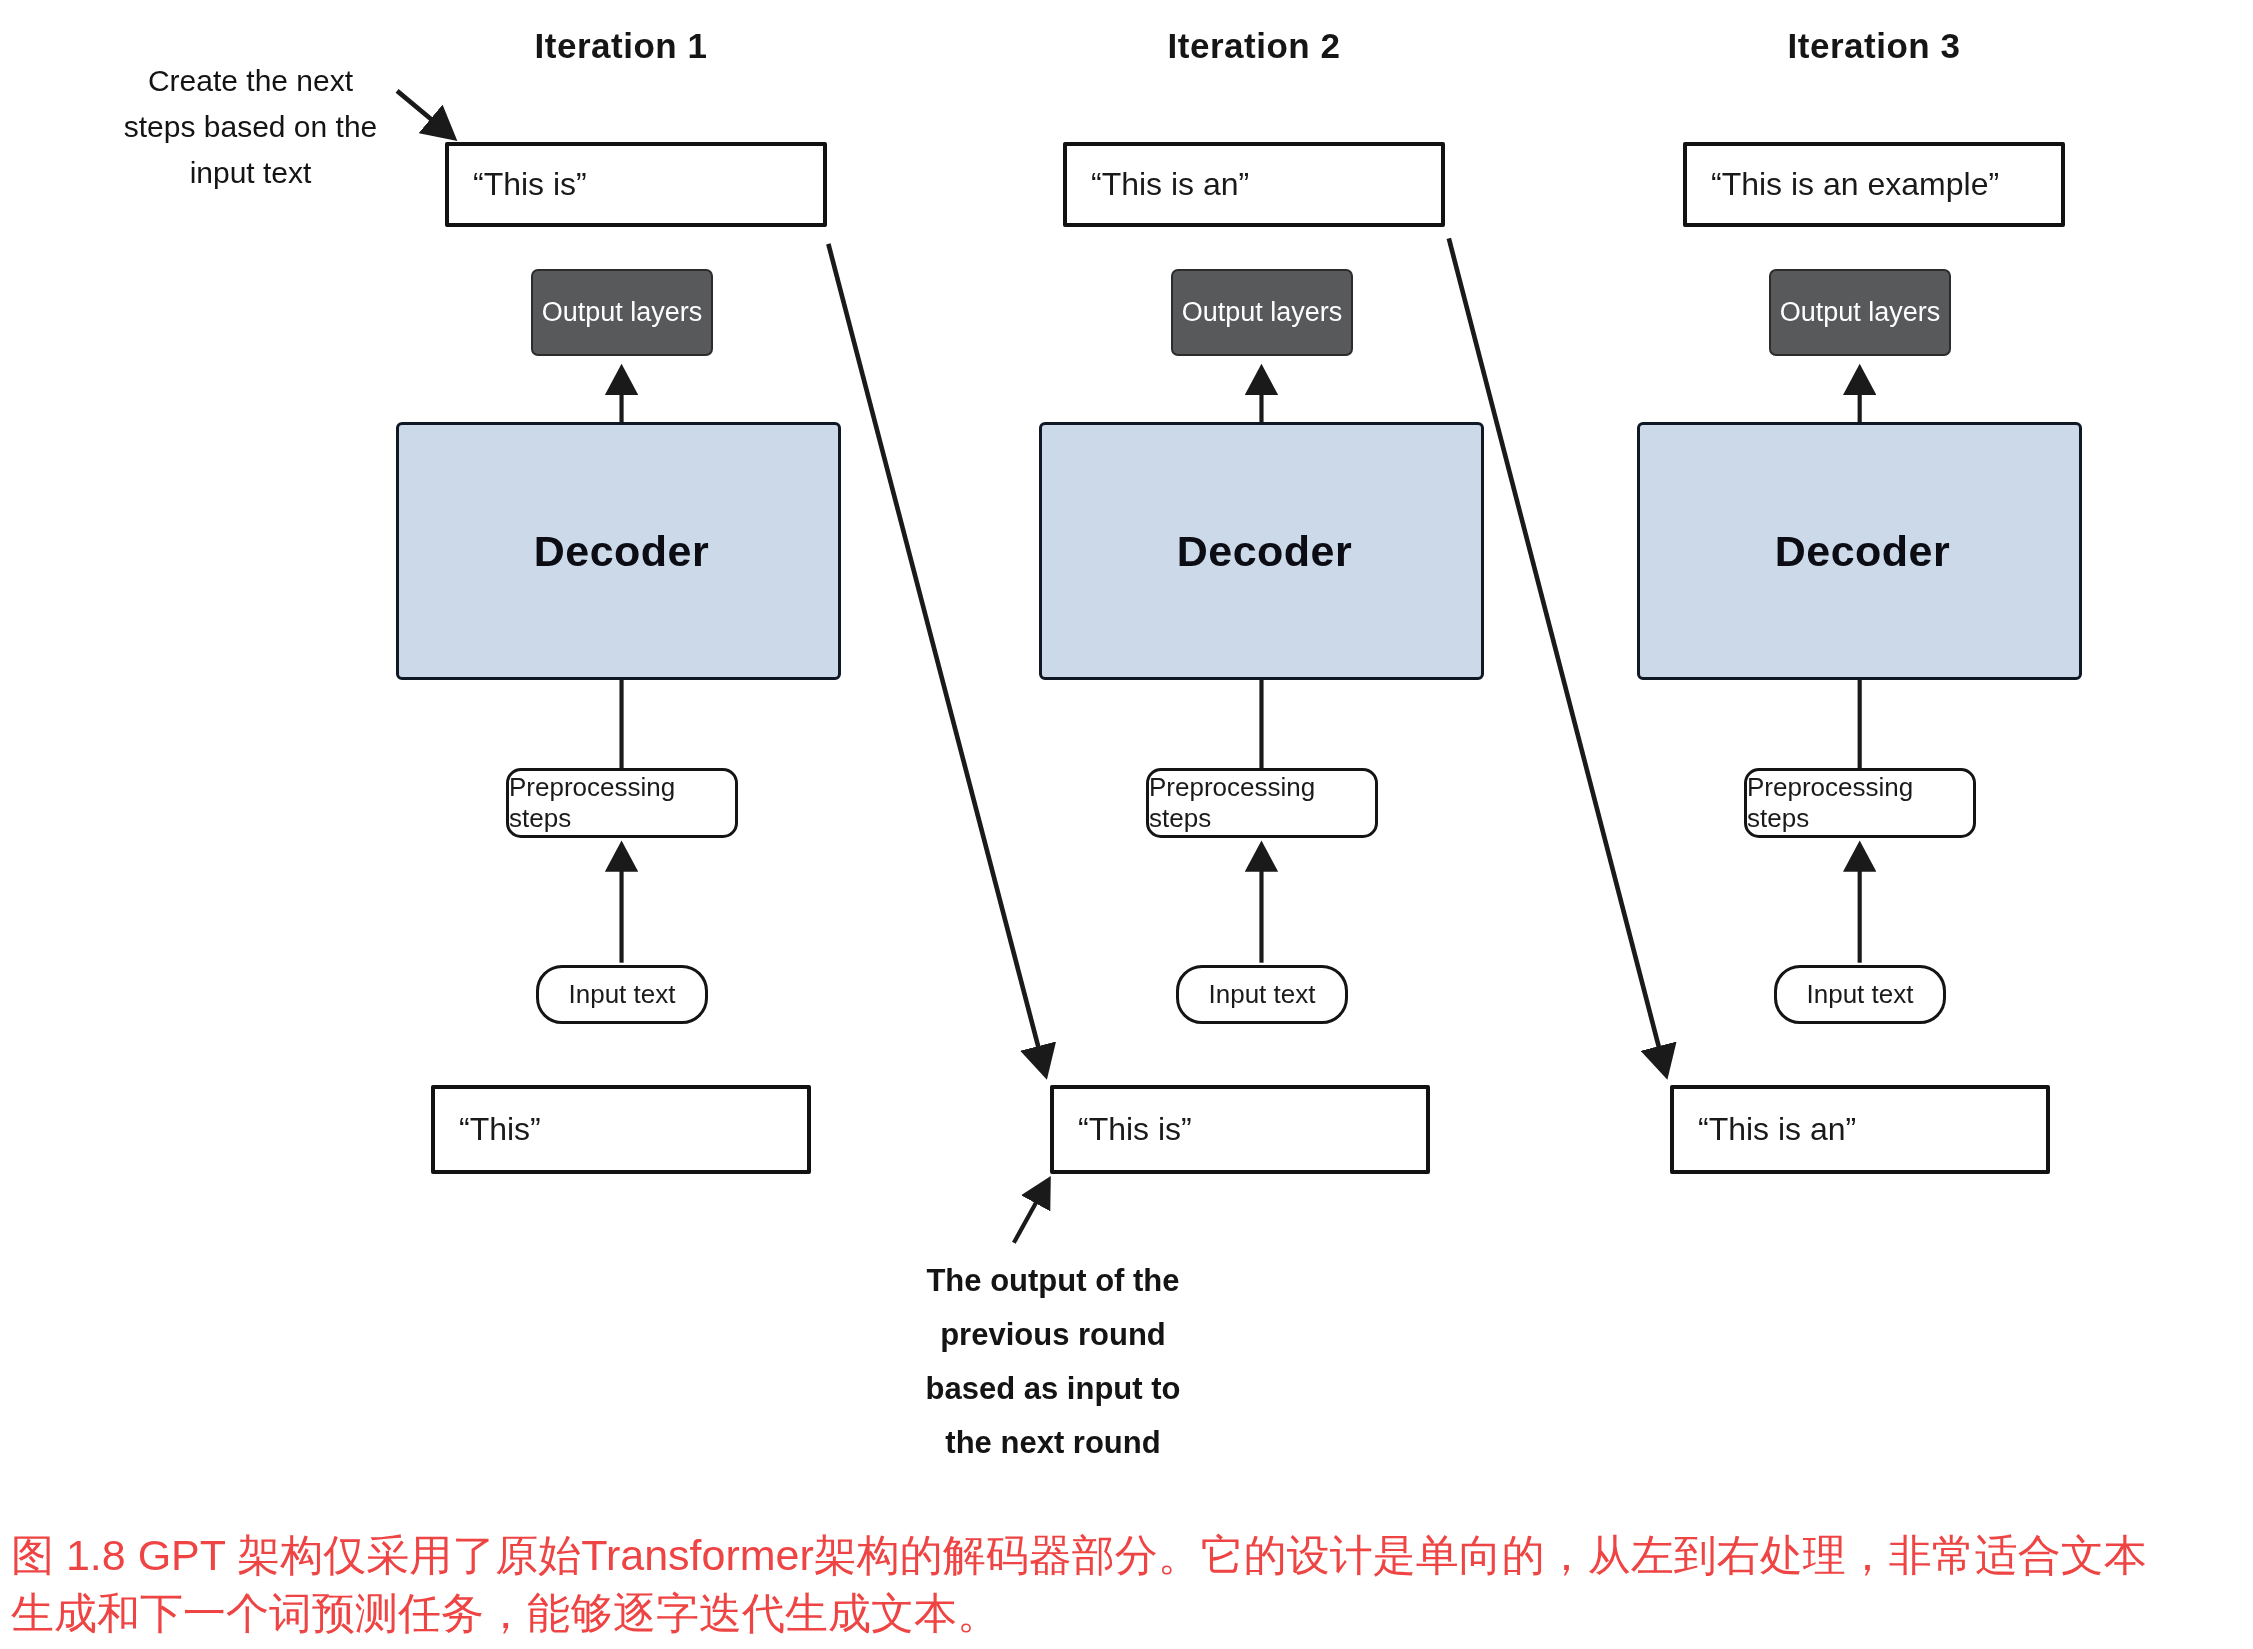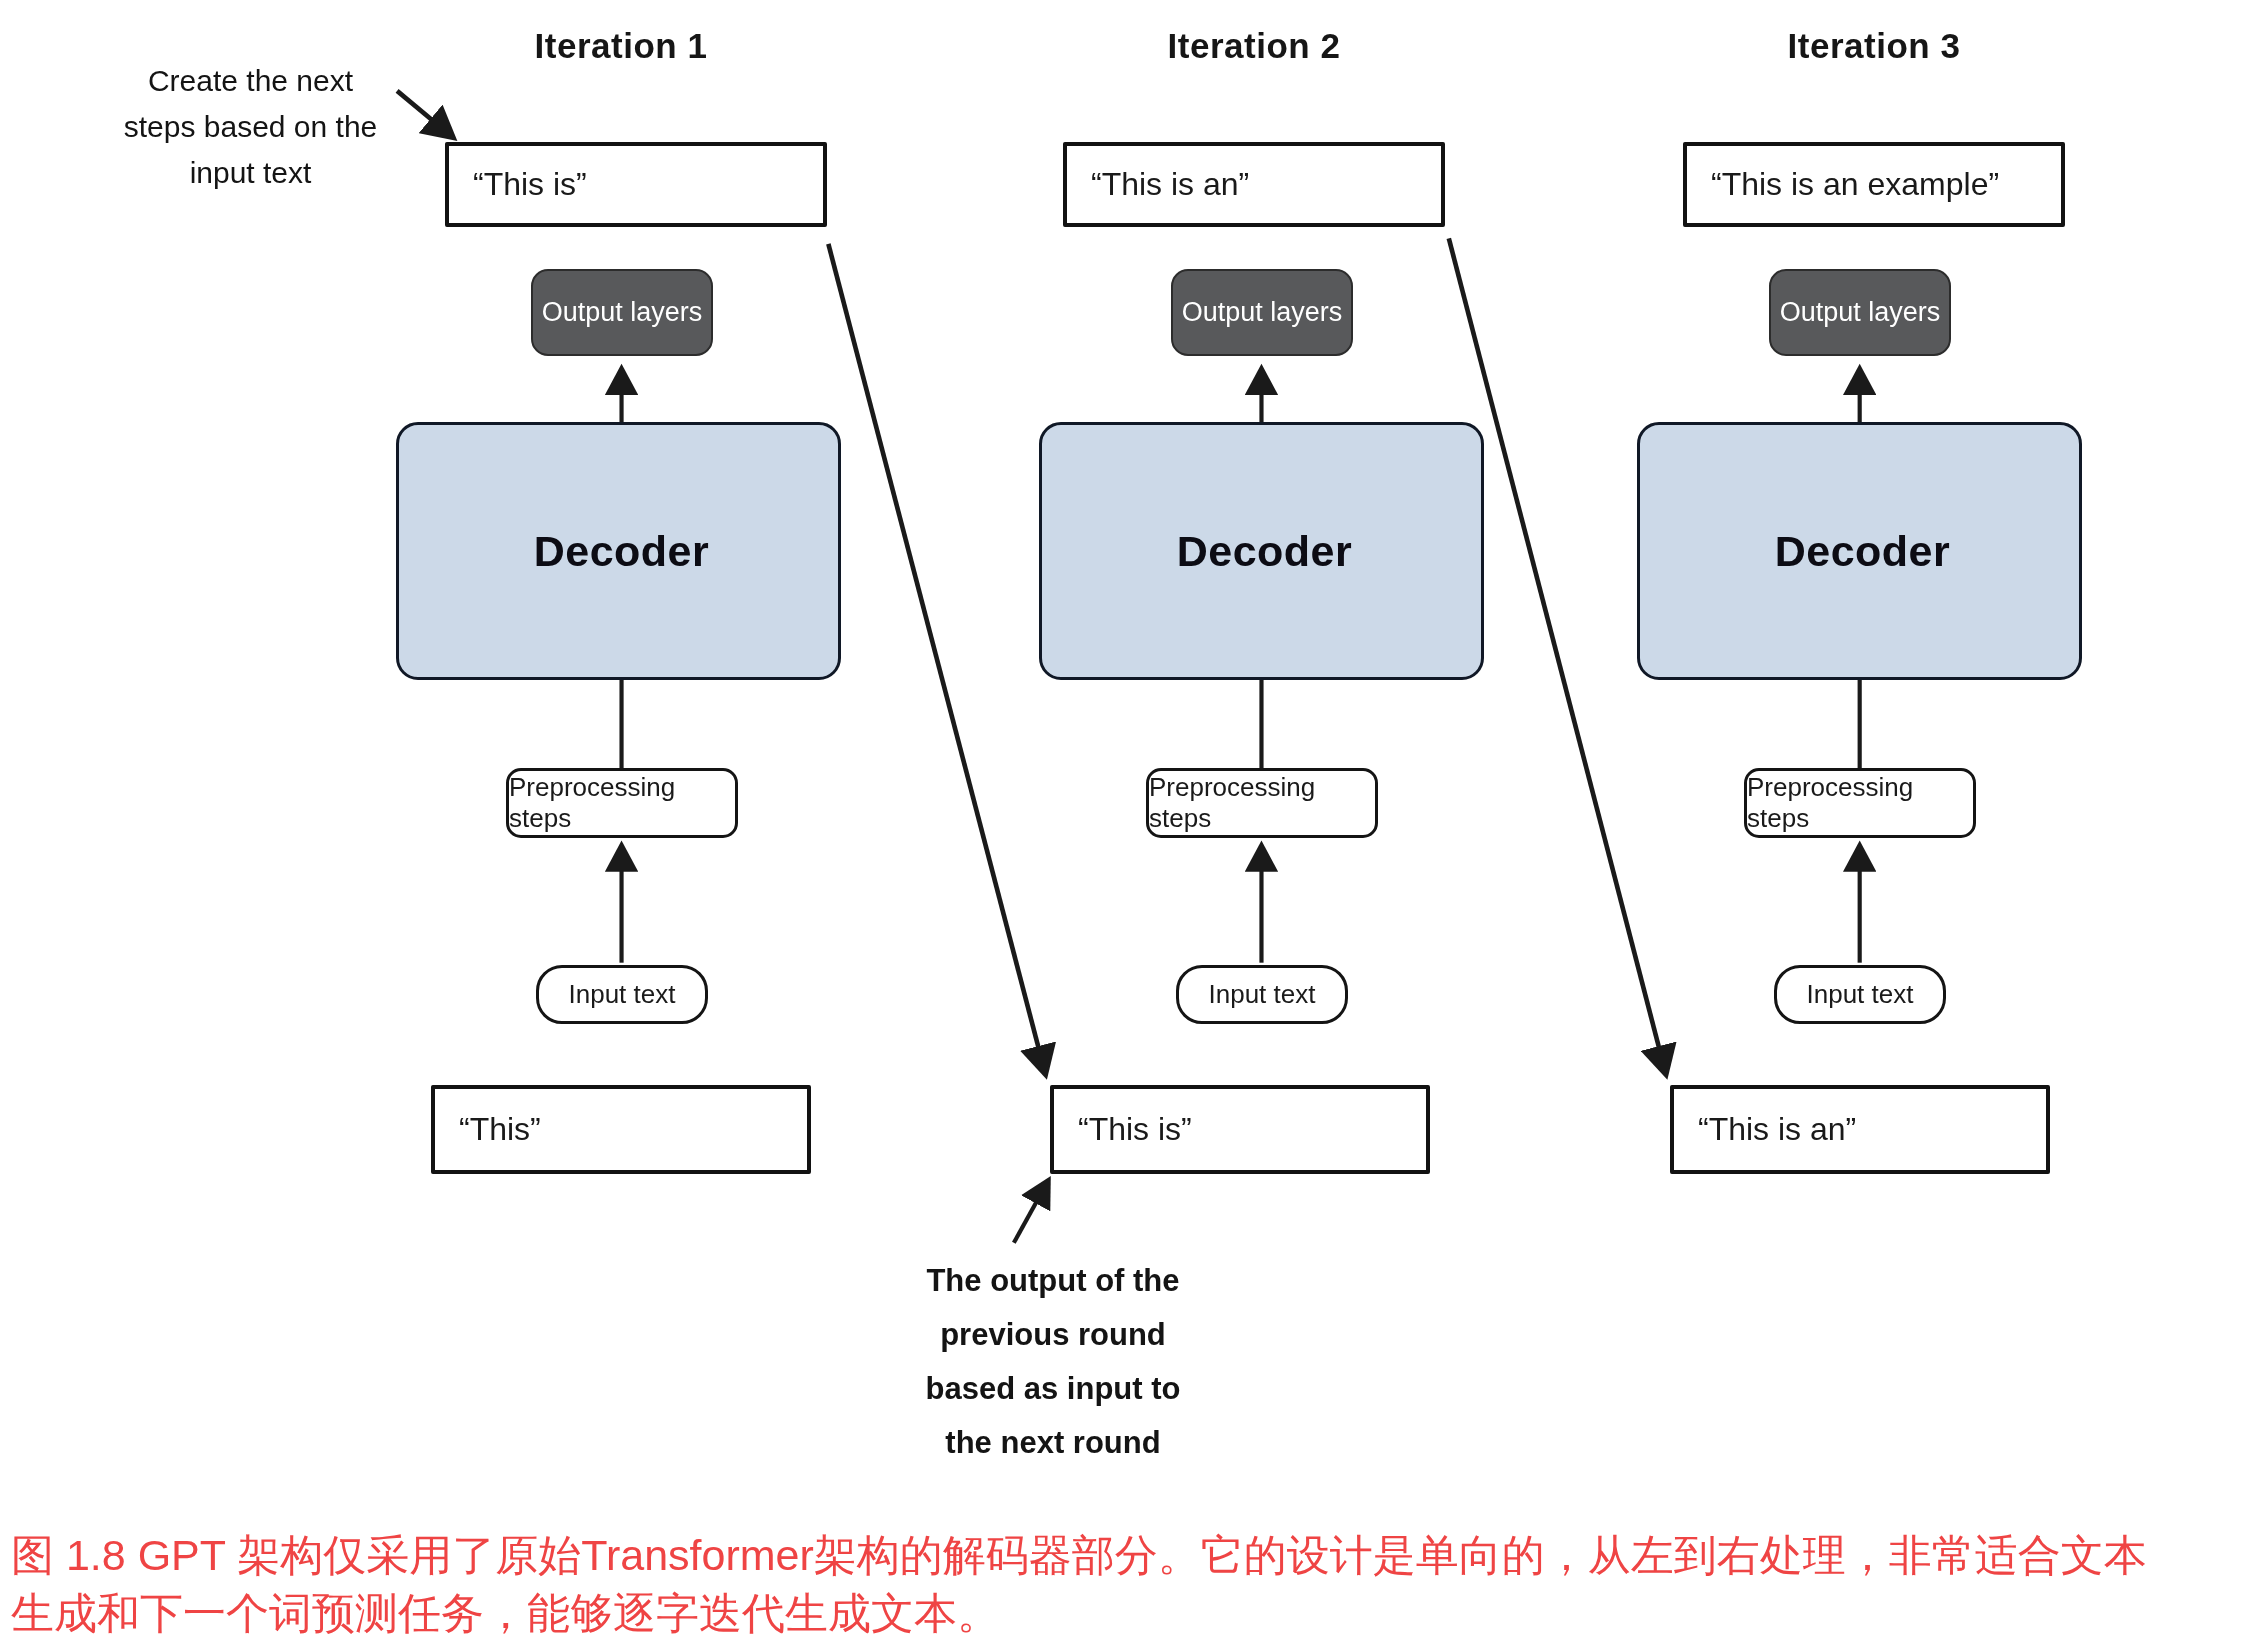--- a/index.html
+++ b/index.html
@@ -17,25 +17,25 @@
 
   .col-title{
     font-size:35px;font-weight:bold;color:#161616;
     text-align:center;letter-spacing:0.5px;
   }
   .box-top,.box-bottom{
     background:#ffffff;border:4.6px solid #121212;border-radius:1.9px;
     font-size:32px;color:#1a1a1a;padding-left:24px;
   }
   .pill-dark{
-    background:#58595b;border:2.8px solid #2c2c2c;border-radius:17px;
+    background:#58595b;border:2.8px solid #2c2c2c;border-radius:7px;
     color:#ffffff;font-size:27px;
   }
   .decoder{
-    background:#ccd9e8;border:3.7px solid #101826;border-radius:22px;
+    background:#ccd9e8;border:3.7px solid #101826;border-radius:6px;
     font-size:43px;font-weight:bold;color:#0c0c14;letter-spacing:0.5px;padding-left:6px;
   }
   .pill-white-lg{
     background:#ffffff;border:3.7px solid #141414;border-radius:15px;
     font-size:26px;color:#1a1a1a;
   }
   .pill-white-sm{
     background:#ffffff;border:3.7px solid #141414;border-radius:26px;
     font-size:26px;color:#1a1a1a;
   }

